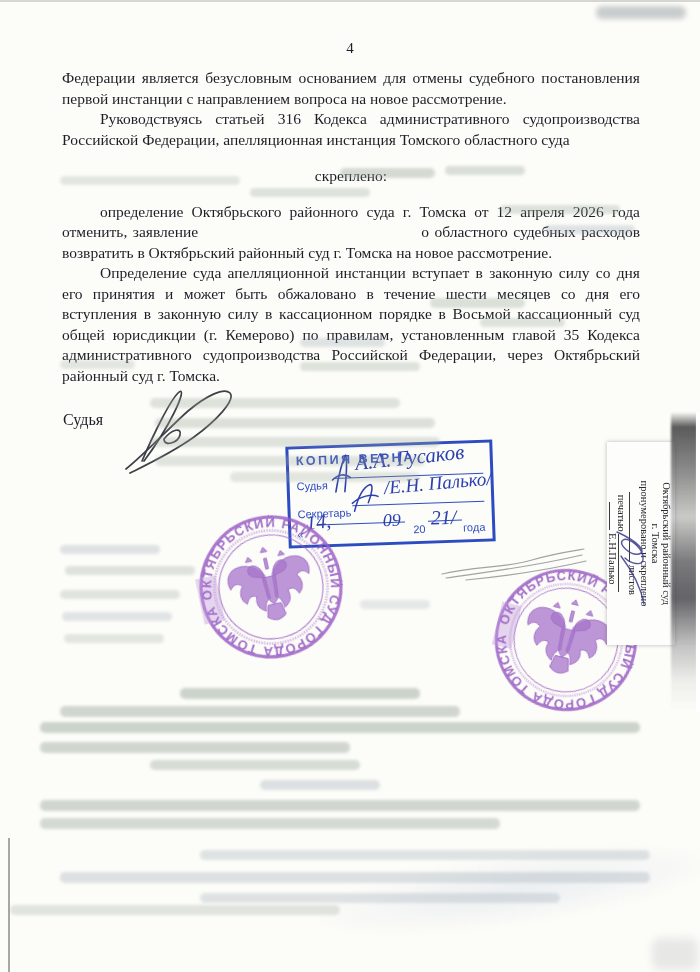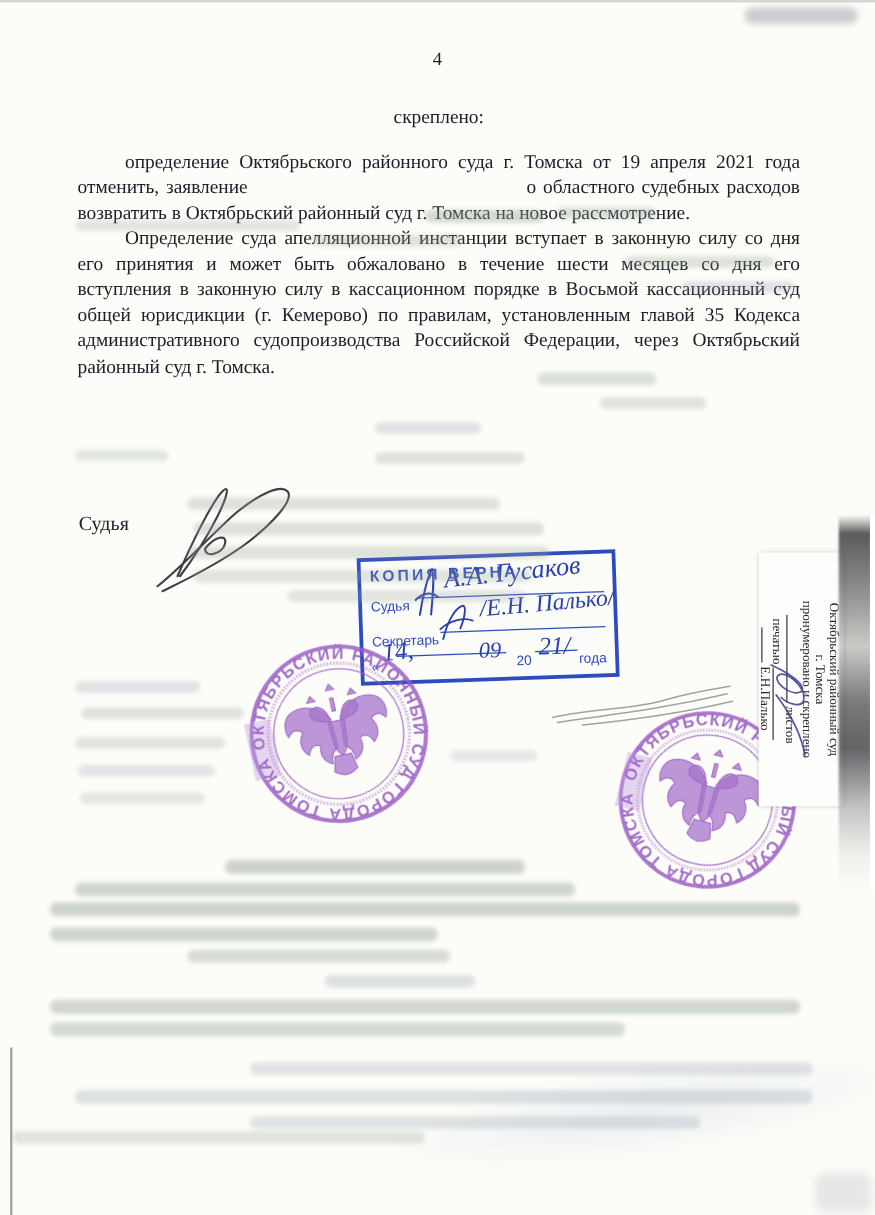--- a/index.html
+++ b/index.html
@@ -55,22 +55,24 @@
 <body>
 
 <div class="page">
 
   <div class="scan-top-edge"></div>
   <div class="pencil-smudge"></div>
 
   <div class="page-number">4</div>
 
   <div class="body-text">
+    <p class="para">Федерации является безусловным основанием для отмены судебного постановления первой инстанции с направлением вопроса на новое рассмотрение.</p>
+    <p class="para indent">Руководствуясь статьей 316 Кодекса административного судопроизводства Российской Федерации, апелляционная инстанция Томского областного суда</p>
     <p class="para heading">скреплено:</p>
-    <p class="para indent"><span>определение Октябрьского районного суда г. Томска от 19 апреля 2021 года отменить, заявление</span> <span class="redact-gap"></span> <span>о областного судебных расходов возвратить в Октябрьский районный суд г. Томска на новое рассмотрение.</span></p>
+    <p class="para indent"><span>определение Октябрьского районного суда г. Томска от 12 апреля 2026 года отменить, заявление</span> <span class="redact-gap"></span> <span>о областного судебных расходов возвратить в Октябрьский районный суд г. Томска на новое рассмотрение.</span></p>
     <p class="para indent">Определение суда апелляционной инстанции вступает в законную силу со дня его принятия и может быть обжаловано в течение шести месяцев со дня его вступления в законную силу в кассационном порядке в Восьмой кассационный суд общей юрисдикции (г. Кемерово) по правилам, установленным главой 35 Кодекса административного судопроизводства Российской Федерации, через Октябрьский районный суд г. Томска.</p>
   </div>
 
   <div class="judge-line">Судья</div>
 
   <svg class="sig-svg" style="left:112px;top:383px;" width="140" height="95" viewBox="0 0 140 95">
     <g fill="none" stroke="#2f2f3a" stroke-width="1.7" stroke-linecap="round" opacity=".92">
       <path d="M30,78 C42,50 58,18 66,10 C72,4 70,14 62,30 C52,50 38,70 32,78"></path>
       <path d="M14,86 C34,70 58,44 76,28 C94,13 112,4 118,10 C124,17 104,38 82,54 C58,71 30,84 18,90"></path>
       <path d="M52,56 C60,46 70,44 68,52 C66,60 52,64 52,56"></path>

